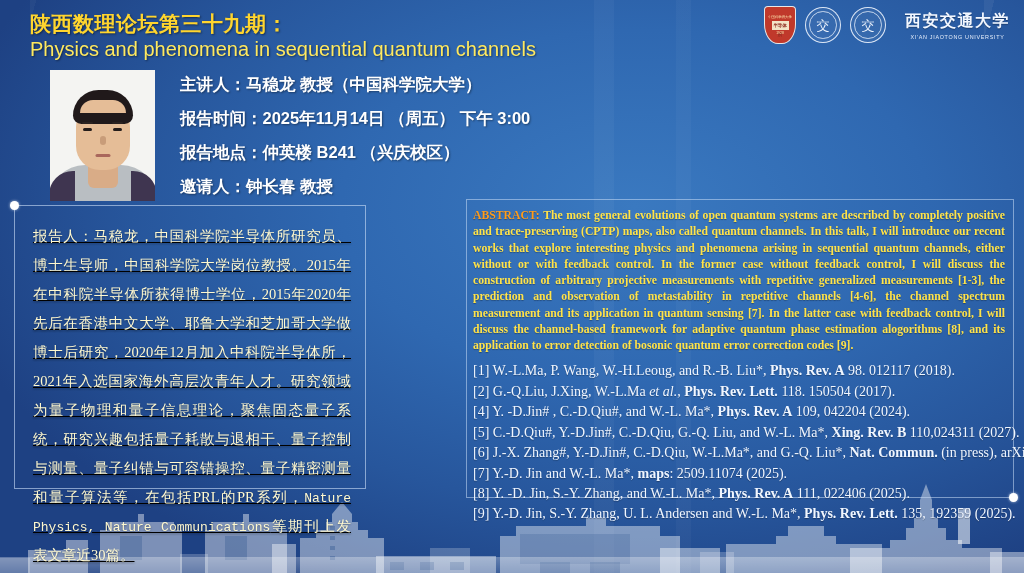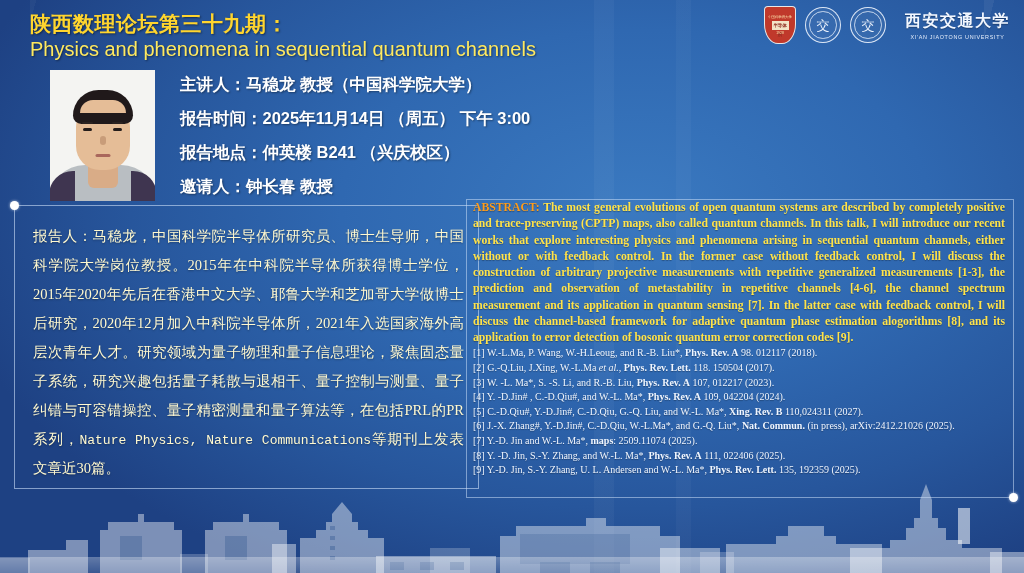--- a/index.html
+++ b/index.html
@@ -141,60 +141,62 @@
   
   .info { position: absolute; left: 180px; top: 74px; }
   .info-line {
     color: #ffffff; font-weight: bold; font-size: 16.5px;
     margin-bottom: 12px; white-space: nowrap;
     text-shadow: 1px 1px 2px rgba(0,0,0,0.4);
   }
 
   
   .bio-box {
-    position: absolute; left: 14px; top: 205px; width: 465px; height: 284px;
+    position: absolute; left: 14px; top: 205px; width: 352px; height: 284px;
     border: 1px solid rgba(200,220,245,0.62);
     box-sizing: border-box;
+    text-decoration: underline;
   }
   .corner-dot {
     position: absolute; left: -5px; top: -5px; width: 9px; height: 9px;
     background: #ffffff; border-radius: 50%;
     box-shadow: 0 0 3px rgba(255,255,255,0.7);
   }
   .bio-text {
     padding: 16px 14px 0 18px;
     color: #fff9d0; font-size: 14.5px; line-height: 2.0;
     font-family: "Liberation Serif", serif;
     text-align: justify;
     text-shadow: 0 1px 2px rgba(0,0,0,0.35);
   }
   .bio-text .mono { font-family: "Liberation Mono", monospace; font-size: 13px; }
 
   
   .abs-box {
     position: absolute; left: 466px; top: 199px; width: 548px; height: 299px;
     border: 1px solid rgba(200,220,245,0.55);
     box-sizing: border-box;
-    padding: 0 8px 0 6px;
+    padding: 8px 8px 0 6px;
   }
   .abs-dot-r {
     position: absolute; right: -5px; bottom: -5px; width: 9px; height: 9px;
     background: #ffffff; border-radius: 50%;
     box-shadow: 0 0 3px rgba(255,255,255,0.7);
   }
   .abs-body {
     font-family: "Liberation Serif", serif;
     font-size: 11.7px; line-height: 1.39; font-weight: bold;
     color: #ffe34a; text-align: justify;
     text-shadow: 0 1px 1px rgba(0,0,0,0.3);
   }
   .abs-label { color: #ff9c1a; }
   .refs {
+    margin-top: 7px;
     font-family: "Liberation Serif", serif;
-    font-size: 10px; line-height: 1.46; color: #f0f6ff;
+    font-size: 14px; line-height: 1.46; color: #f0f6ff;
     text-shadow: 0 1px 1px rgba(0,0,0,0.3);
   }
   .refs div { white-space: nowrap; }
   .refs b { font-weight: bold; }
   .refs i { }
 
   
   .skyline { position: absolute; left: 0; bottom: 0; width: 1024px; height: 95px; }
   .ground {
     position: absolute; left: 0; bottom: 0; width: 100%; height: 16px;
@@ -309,24 +311,20 @@
     <div class="refs">
       <div>
         <span>[1]</span>
         <span>W.-L.Ma, P. Wang, W.-H.Leoug, and R.-B. Liu*, </span><b>Phys. Rev. A</b><span> 98. 012117 (2018).</span>
       </div>
       <div>
         <span>[2]</span>
         <span>G.-Q.Liu, J.Xing, W.-L.Ma </span><i>et al.</i><span>, </span><b>Phys. Rev. Lett.</b><span> 118. 150504 (2017).</span>
       </div>
       <div>
-        <span>[3]</span>
-        <span>W. -L. Ma*, S. -S. Li, and R.-B. Liu, </span><b>Phys. Rev. A</b><span> 107, 012217 (2023).</span>
-      </div>
-      <div>
         <span>[4]</span>
         <span>Y. -D.Jin# , C.-D.Qiu#, and W.-L. Ma*, </span><b>Phys. Rev. A</b><span> 109, 042204 (2024).</span>
       </div>
       <div>
         <span>[5]</span>
         <span>C.-D.Qiu#, Y.-D.Jin#, C.-D.Qiu, G.-Q. Liu, and W.-L. Ma*, </span><b>Xing. Rev. B</b><span> 110,024311 (2027).</span>
       </div>
       <div>
         <span>[6]</span>
         <span>J.-X. Zhang#, Y.-D.Jin#, C.-D.Qiu, W.-L.Ma*, and G.-Q. Liu*, </span><b>Nat. Commun.</b><span> (in press), arXiv:2412.21026 (2025).</span>

